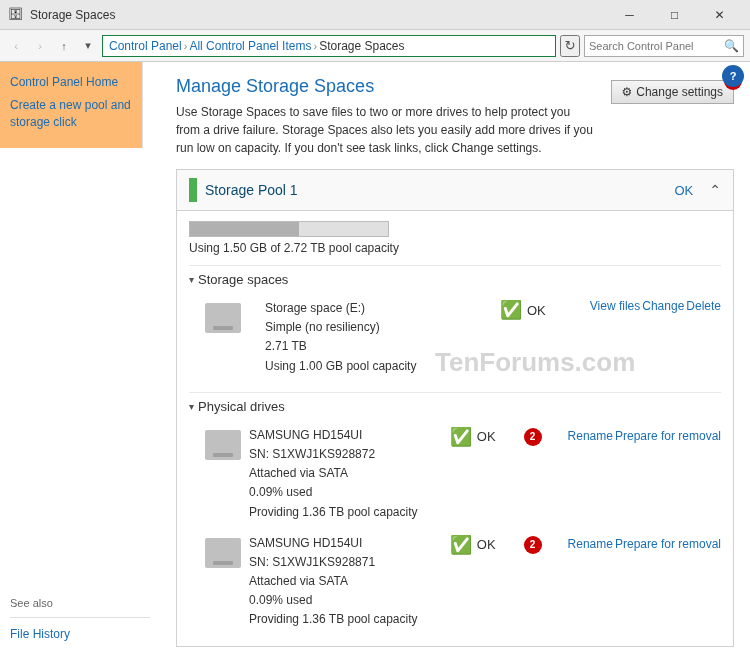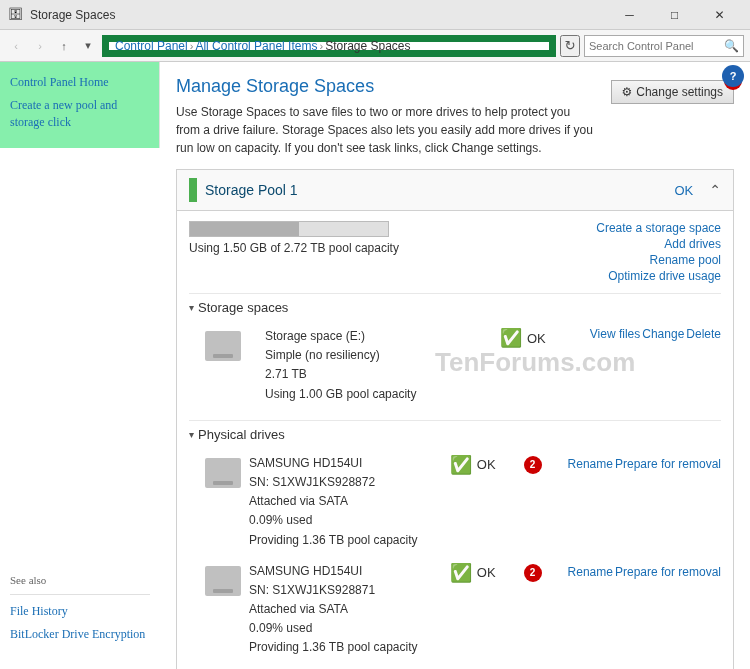--- a/index.html
+++ b/index.html
@@ -38,21 +38,21 @@
     .nav-btn {
       width: 20px; height: 22px;
       display: flex; align-items: center; justify-content: center;
       color: #555; cursor: pointer; font-size: 11px;
       border: none; background: transparent;
     }
     .nav-btn.disabled { color: #bbb; cursor: default; }
     .address-box {
       flex: 1; height: 22px;
       background: white;
-      border: 7px solid #15803d;
+      border: 1px solid #15803d;
       display: flex; align-items: center;
       padding: 0 6px;
       font-size: 12px; color: #333;
     }
     .address-separator { color: #888; font-size: 11px; margin: 0 2px; }
     .address-link { color: #1a6eb5; cursor: pointer; }
     .search-box {
       width: 160px; height: 22px;
       border: 1px solid #aaa;
       background: white;
@@ -74,26 +74,25 @@
 
     
     .main-layout {
       display: flex;
       height: calc(669px - 30px - 32px);
       background: white;
     }
 
     
     .sidebar {
-      width: 160px;
-      background: #86efac;
+      width: 143px;
+      background: #fdba74;
       padding: 12px 10px;
       border-right: 1px solid #e0e0e0;
       flex-shrink: 0;
-      font-family: Liberation Serif, serif;
     }
     .sidebar-link {
       color: #1a6eb5; font-size: 12px; cursor: pointer;
       display: block; margin-bottom: 6px; line-height: 1.4;
     }
     .sidebar-section-title { font-size: 11px; color: #666; margin-top: 16px; margin-bottom: 4px; }
 
     
     .content {
       flex: 1;
@@ -256,21 +255,20 @@
 
   <div class="sidebar-wrapper">
     <div class="sidebar">
       <a class="sidebar-link">Control Panel Home</a>
       <a class="sidebar-link" style="line-height:1.4;">Create a new pool and storage click</a>
 
       <div style="position:absolute; bottom: 20px; width: 140px;">
         <div class="sidebar-section-title">See also</div>
         <hr class="divider">
         <a class="sidebar-link">File History</a>
-        <a class="sidebar-link">BitLocker Drive Encryption</a>
       </div>
     </div>
   </div>
 
   <div class="content-wrapper">
     <div class="watermark">TenForums.com</div>
 
     <div class="content">
 
       <div class="content-header">
@@ -295,26 +293,20 @@
           <span class="pool-status">OK</span>
           <span class="pool-chevron">⌃</span>
         </div>
 
         <div class="pool-body">
           <div class="pool-info">
             <div class="pool-progress-bar-wrap">
               <div class="pool-progress-bar"></div>
             </div>
             <div class="pool-capacity-text">Using 1.50 GB of 2.72 TB pool capacity</div>
-          </div>
-          <div class="pool-actions">
-            <a class="pool-action-link">Create a storage space</a>
-            <a class="pool-action-link">Add drives</a>
-            <a class="pool-action-link">Rename pool</a>
-            <a class="pool-action-link">Optimize drive usage</a>
           </div>
         </div>
 
         <div class="sub-section">
           <div class="sub-section-header">
             <span class="sub-section-chevron">▾</span>
             <span class="sub-section-title">Storage spaces</span>
           </div>
 
           <div class="storage-space-item">

